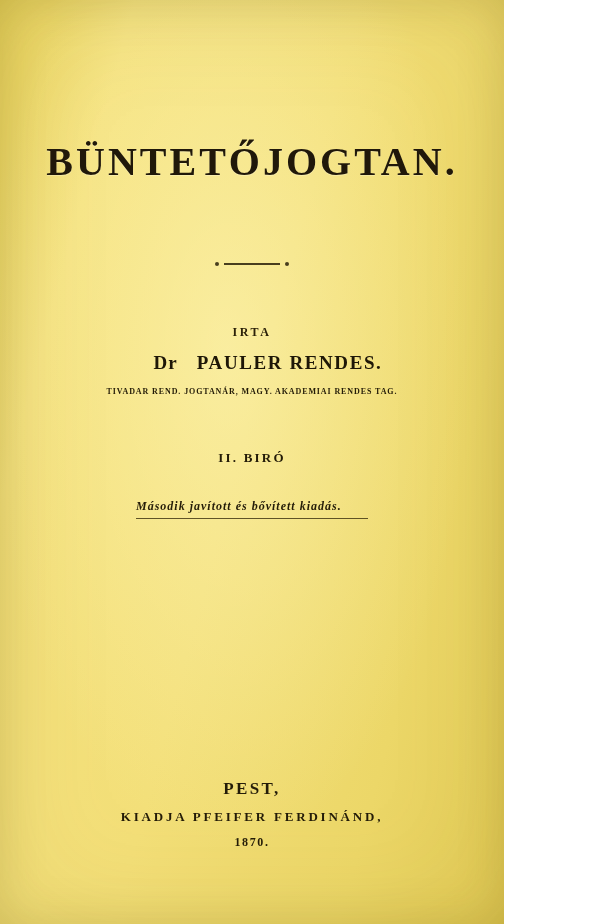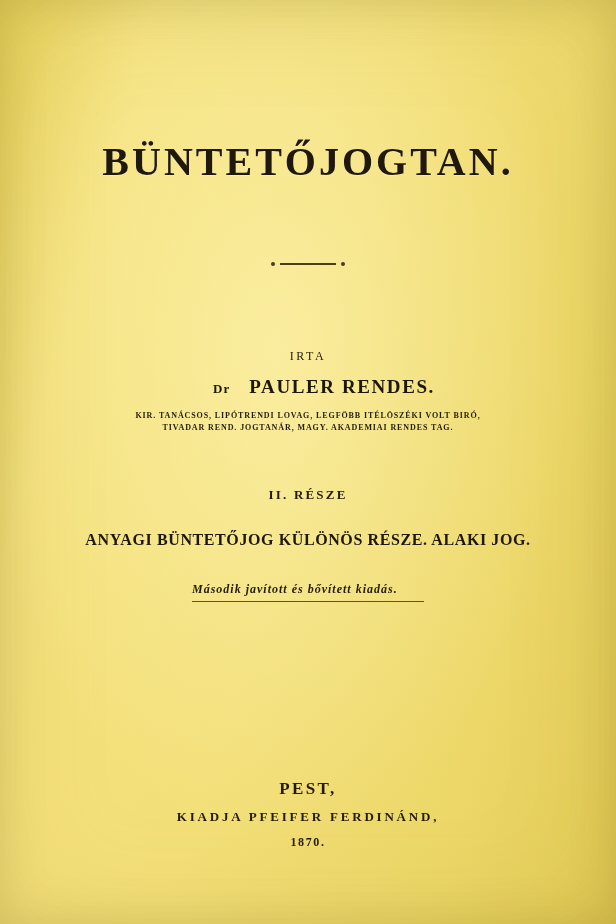--- a/index.html
+++ b/index.html
@@ -7,21 +7,21 @@
     padding: 0;
     background: #ffffff;
   }
   body {
     width: 616px;
     height: 924px;
     font-family: "Liberation Serif", serif;
   }
   #page {
     position: relative;
-    width: 616px;
+    width: 504px;
     height: 924px;
     background: #f2e07a;
     overflow: hidden;
   }
   
   #page::before {
     content: "";
     position: absolute;
     inset: 0;
     background:
@@ -71,35 +71,35 @@
     top: -3px;
     width: 4px;
     height: 4px;
     border-radius: 50%;
     background: #2a2009;
   }
   .divider::before { left: -9px; }
   .divider::after { right: -9px; }
 
   .byline-label {
-    margin-top: 84px;
+    margin-top: 60px;
     font-size: 12px;
-    font-weight: normal;
+    font-weight: bold;
     letter-spacing: 2.6px;
     color: #2b2109;
   }
   .author {
     margin-top: 12px;
     font-size: 19px;
     font-weight: bold;
     letter-spacing: 1.6px;
     color: #1e1707;
   }
   .author .pre {
-    font-size: 13px;
+    font-size: 19px;
     letter-spacing: 1px;
     margin-left: 32px;
   }
   .credentials {
     margin-top: 12px;
     width: 430px;
     text-align: center;
     font-size: 8px;
     font-weight: bold;
     letter-spacing: 0.9px;
@@ -178,27 +178,25 @@
 
     <div class="byline-label">IRTA</div>
 
     <div class="author">
       <span class="pre">Dr</span>
       &nbsp;
       <span>PAULER RENDES.</span>
     </div>
 
     <div class="credentials">
-      <div>KIR. TANÁCSOS, LIPÓTRENDI LOVAG, LEGFÖBB ITÉLÖSZÉKI VOLT BIRÓ,</div>
       <div>TIVADAR REND. JOGTANÁR, MAGY. AKADEMIAI RENDES TAG.</div>
     </div>
 
-    <div class="volume">II. RÉSZE</div>
-
-    <div class="subtitle">ANYAGI BÜNTETŐJOG KÜLÖNÖS RÉSZE. ALAKI JOG.</div>
+    <div class="volume">II. BIRÓ</div>
+
 
     <div class="edition-wrap">
       <div class="edition">Második javított és bővített kiadás.</div>
       <div class="edition-rule"></div>
     </div>
 
   </div>
 
   <div class="imprint">
     <div class="city">PEST,</div>

